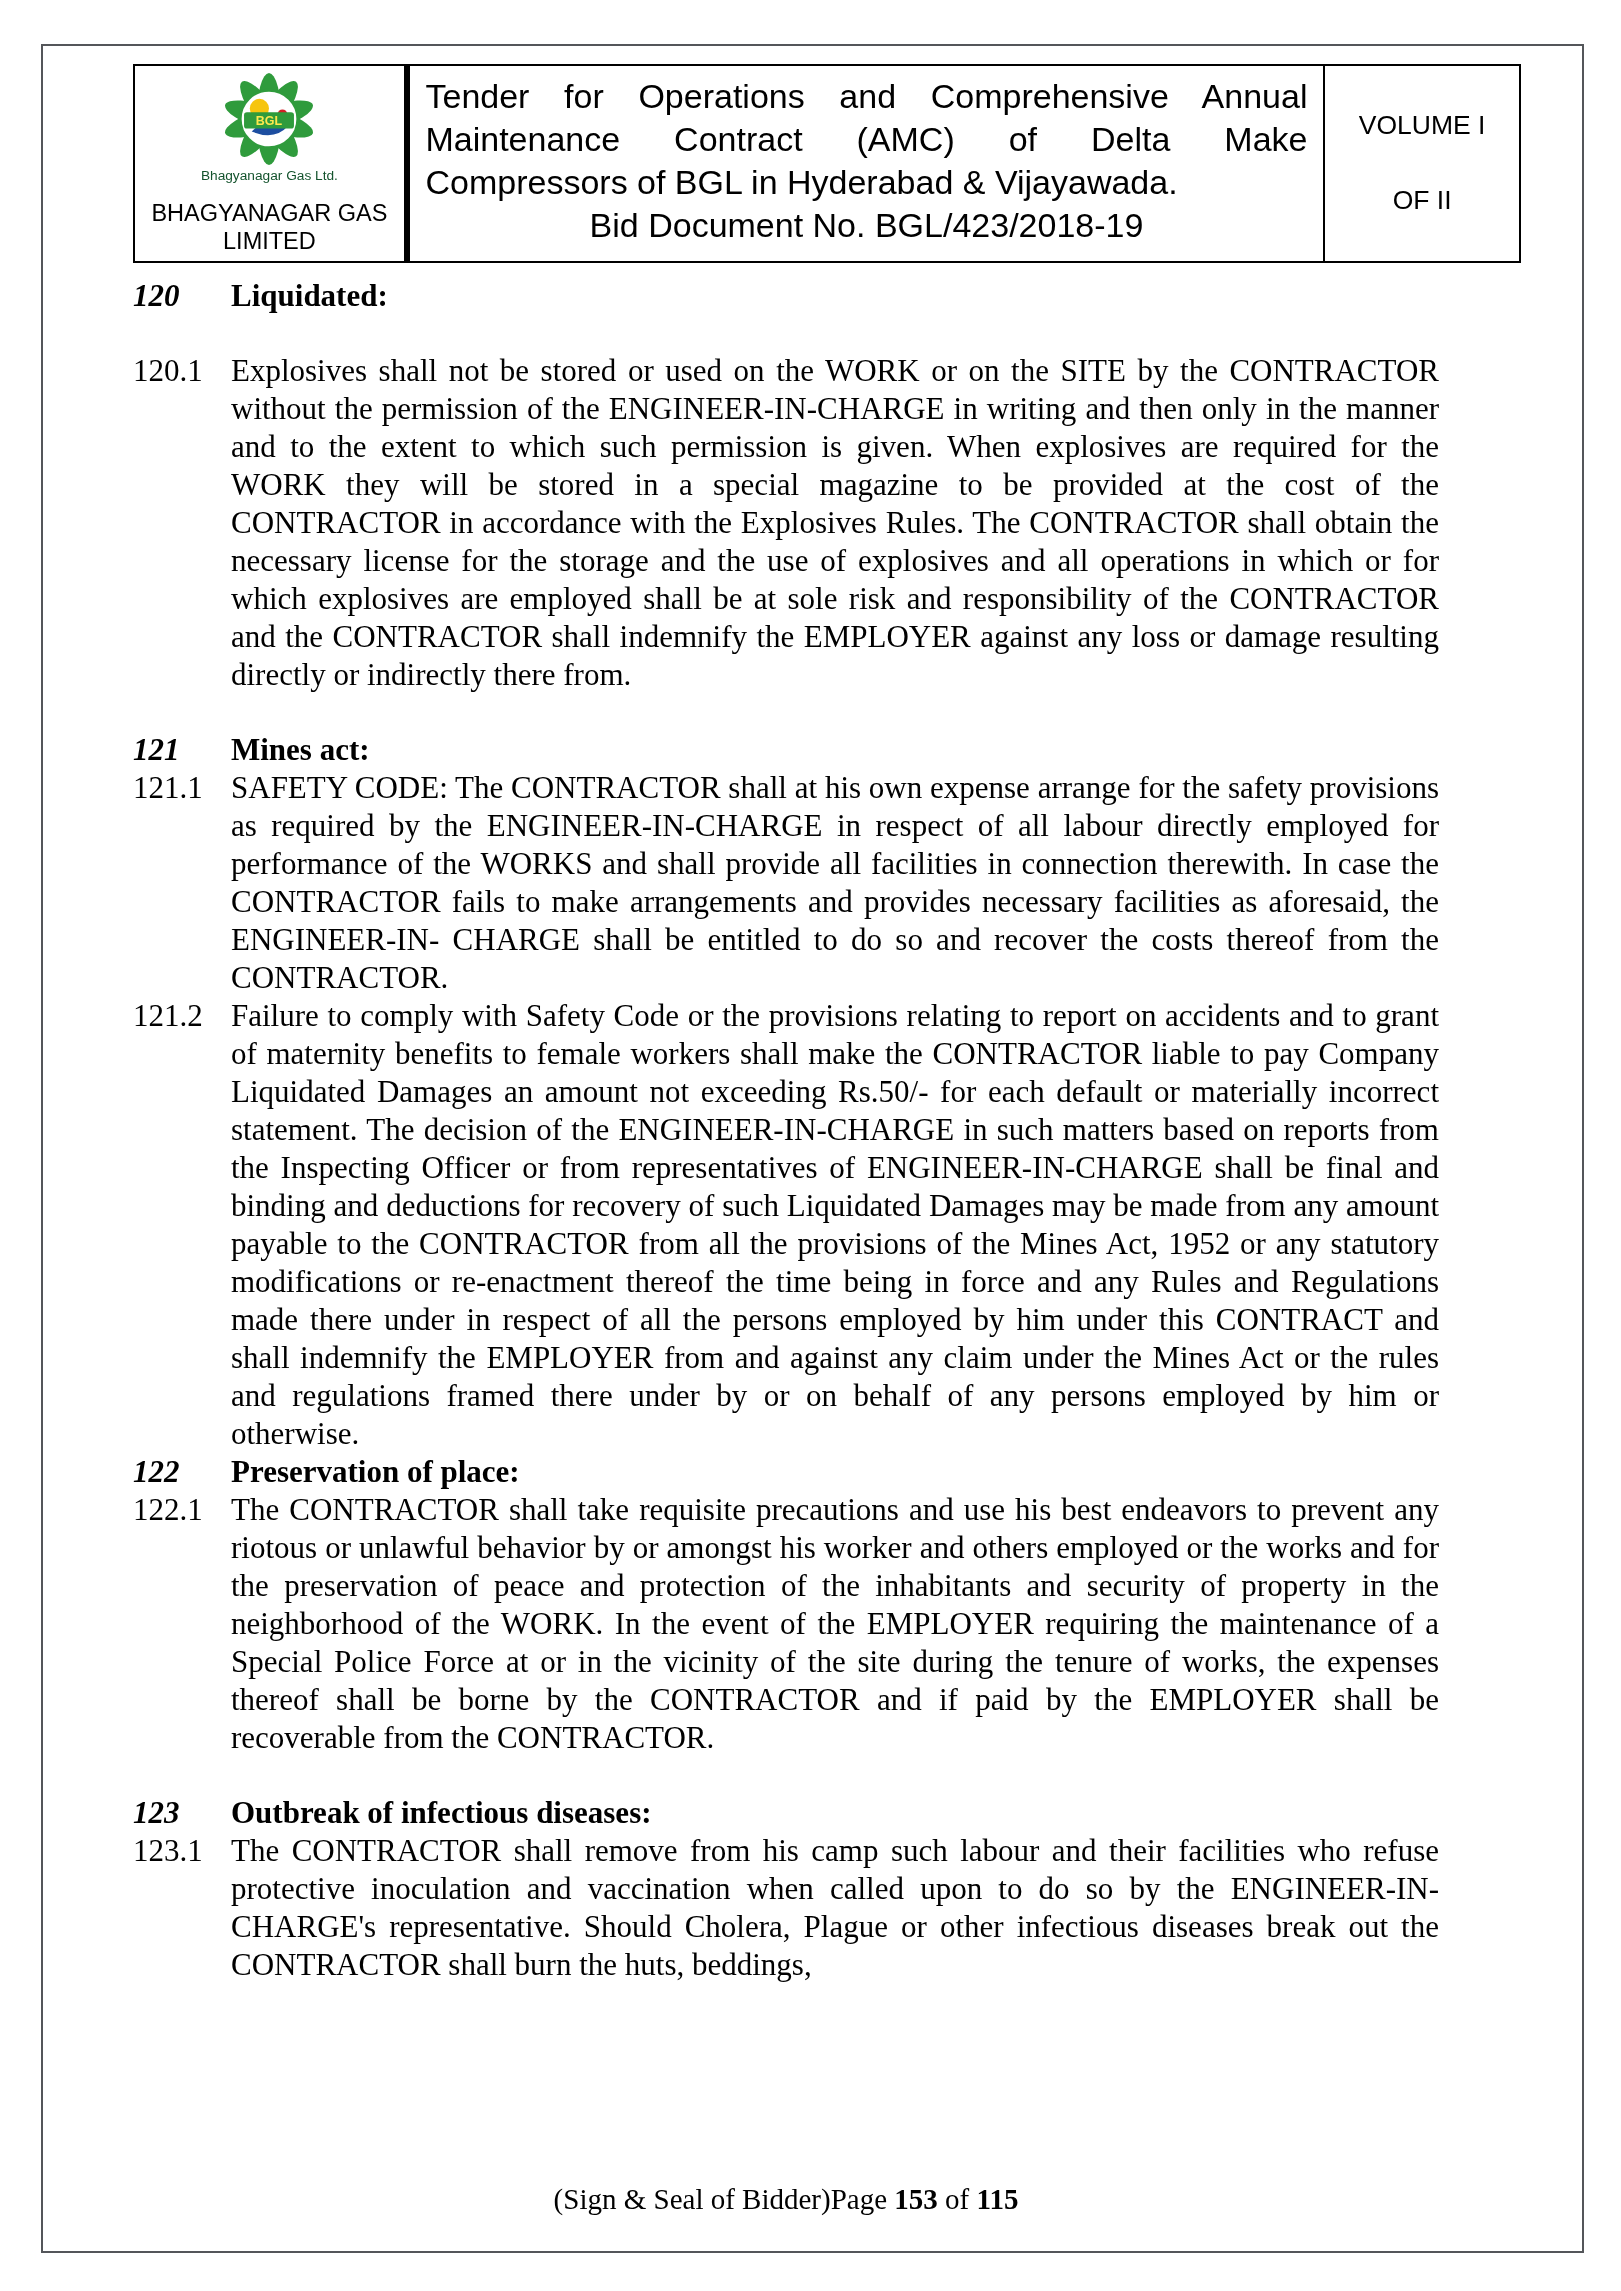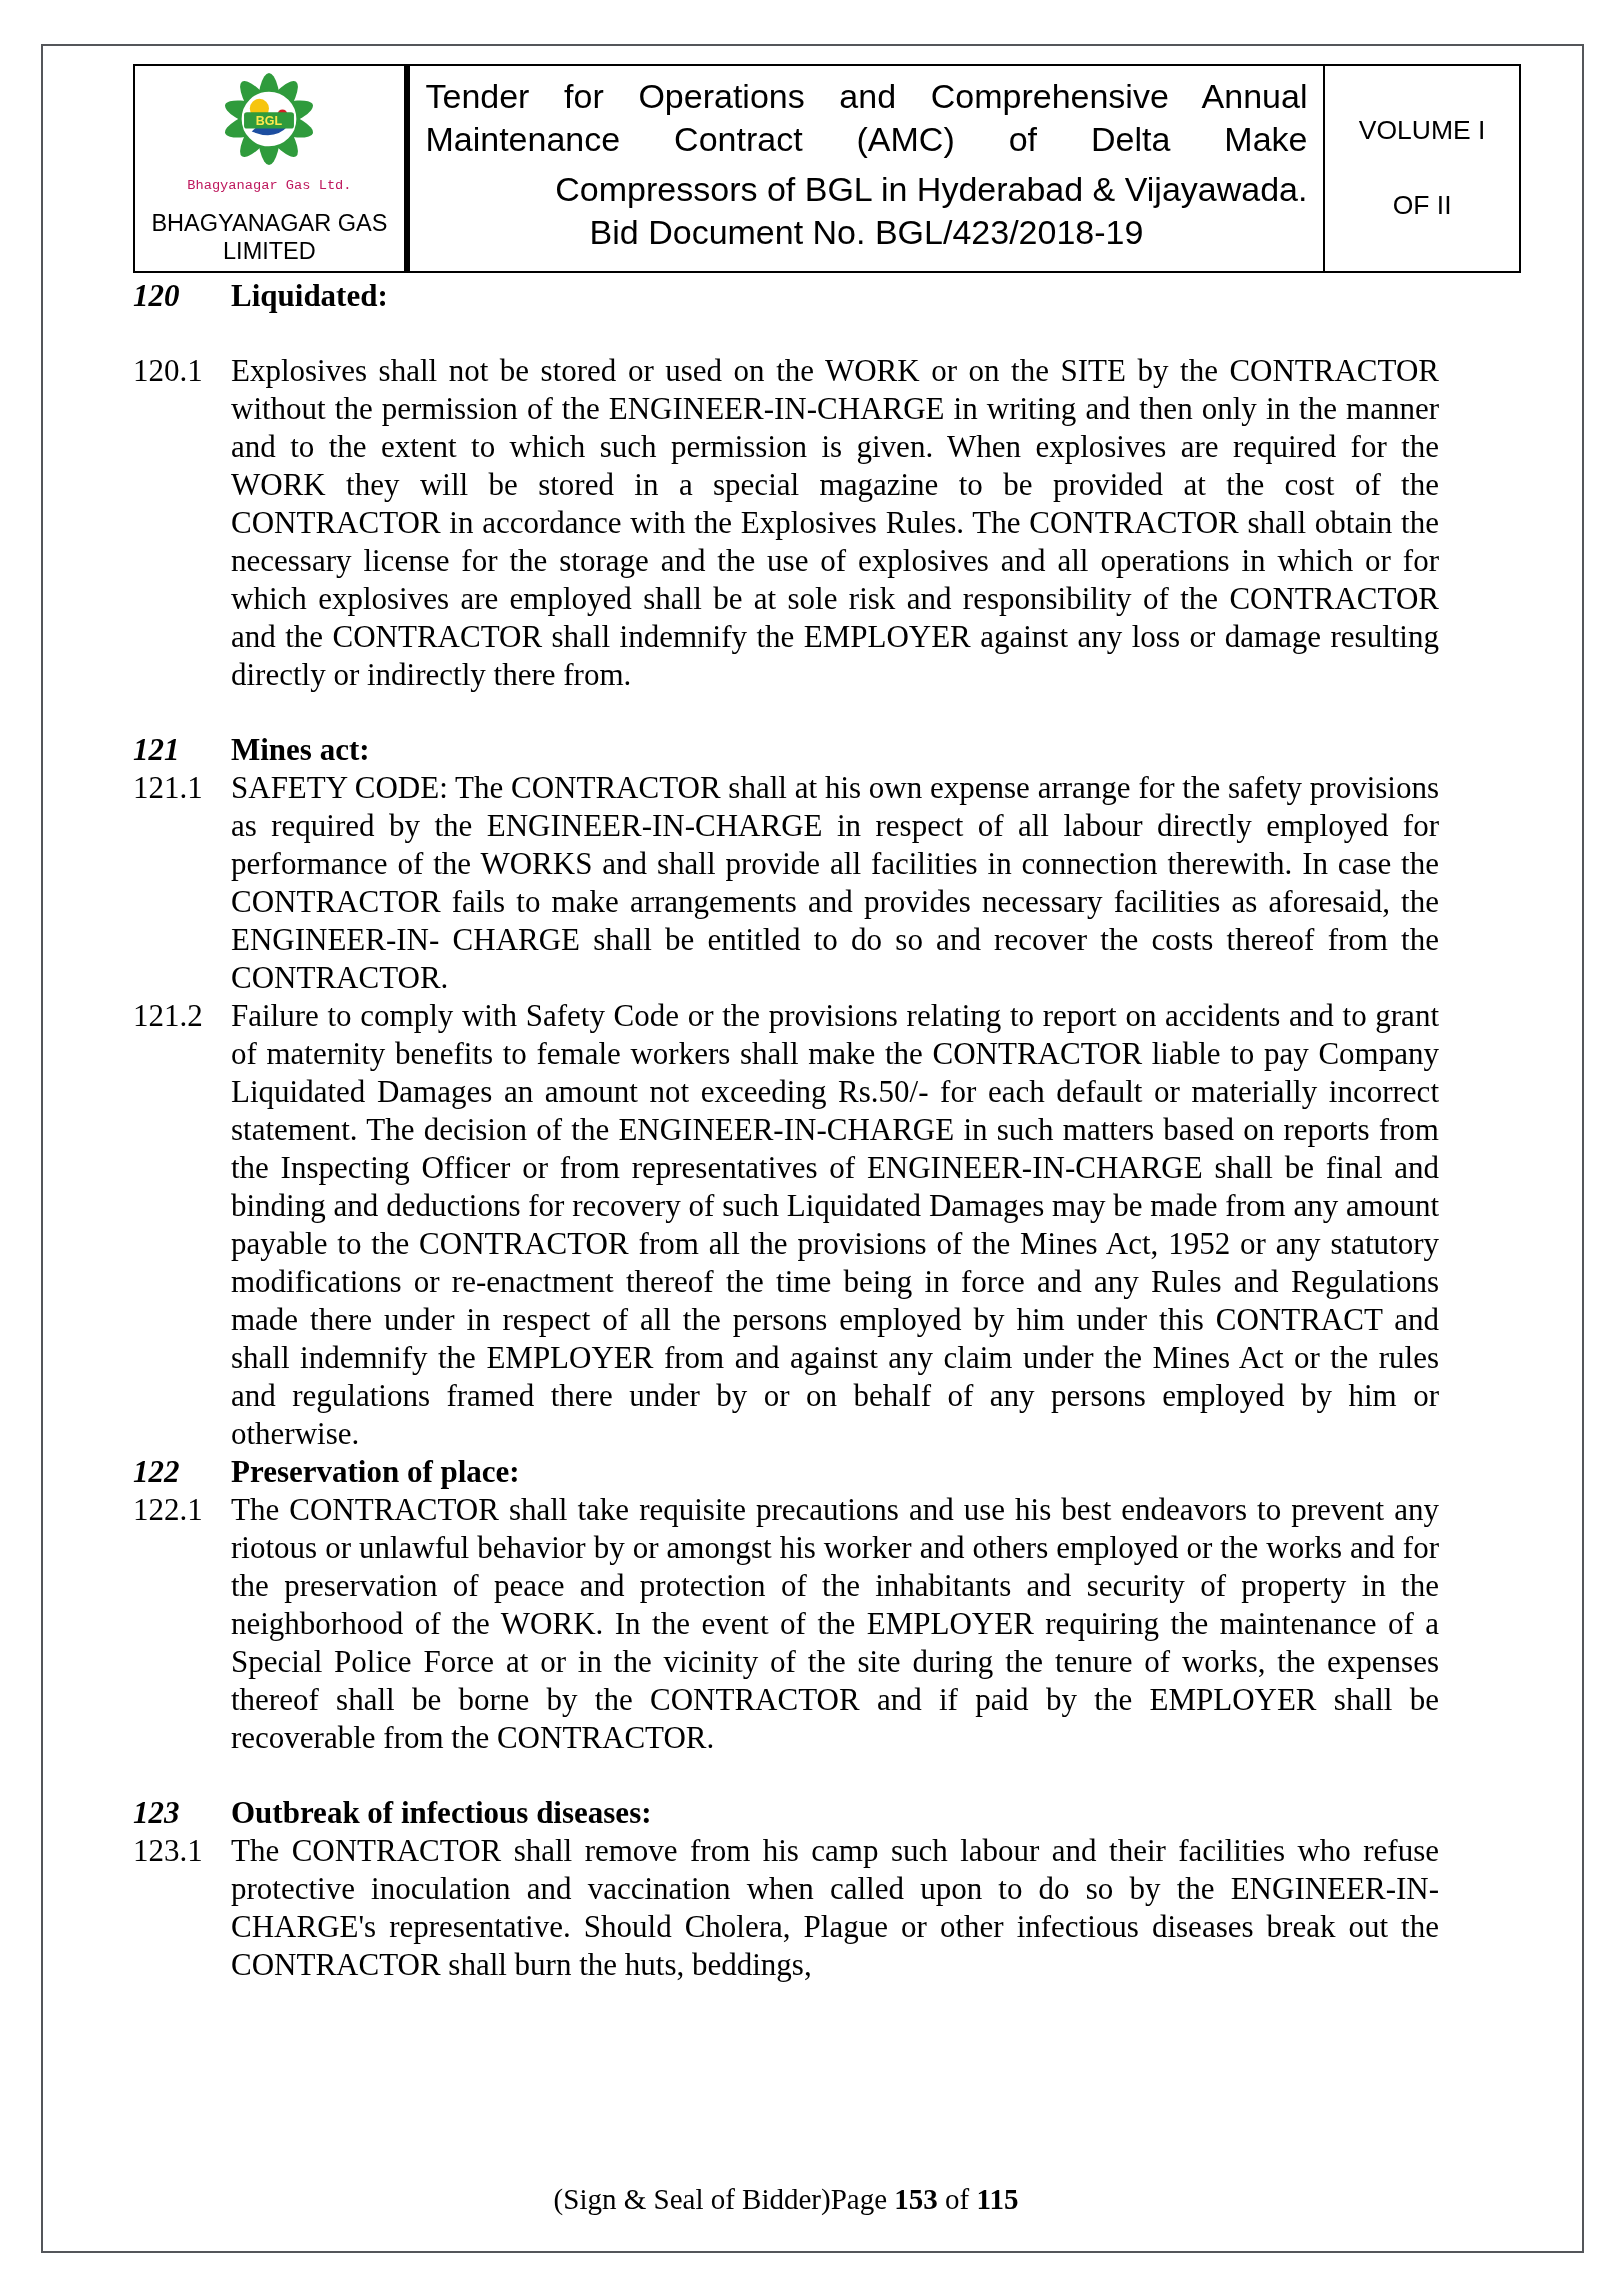--- a/index.html
+++ b/index.html
@@ -51,27 +51,27 @@
     display: flex;
     flex-direction: column;
     align-items: center;
     justify-content: center;
     font-family: "Liberation Sans", sans-serif;
     font-size: 26.5px;
     line-height: 35px;
     gap: 40px;
   }
   .title-line.just { text-align: justify; text-align-last: justify; }
-  .title-line.left { text-align: right; margin-top: 7px; }
+  .title-line.left { text-align: left; }
   .title-line.center { text-align: center; }
   .logo-sub {
-    font-family: Liberation Mono, monospace;
+    font-family: Liberation Sans, sans-serif;
     font-size: 13.7px;
-    color: #be185d;
-    margin-top: 11px;
+    color: #14532d;
+    margin-top: 1px;
     white-space: nowrap;
   }
   .org-name {
     font-family: "Liberation Sans", sans-serif;
     font-size: 23.5px;
     line-height: 28px;
     text-align: center;
     margin-top: 16px;
   }
   

